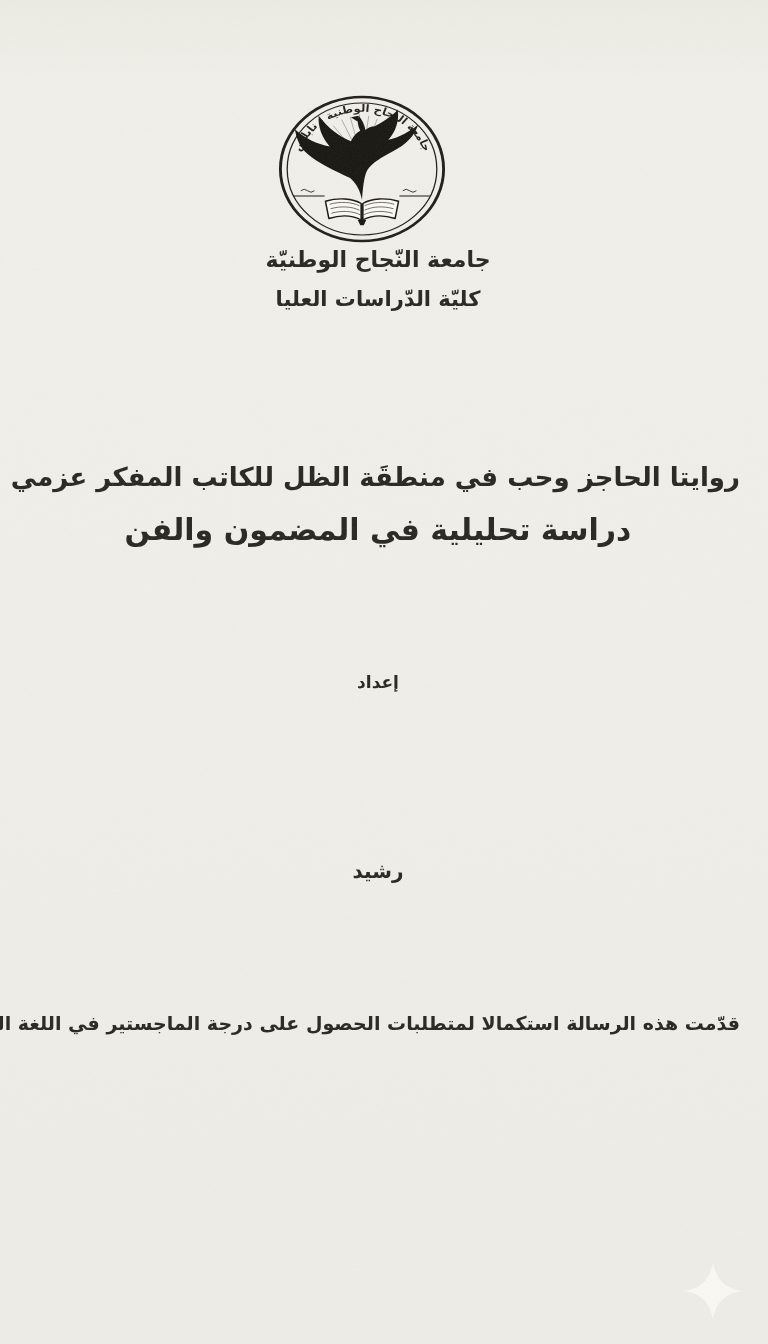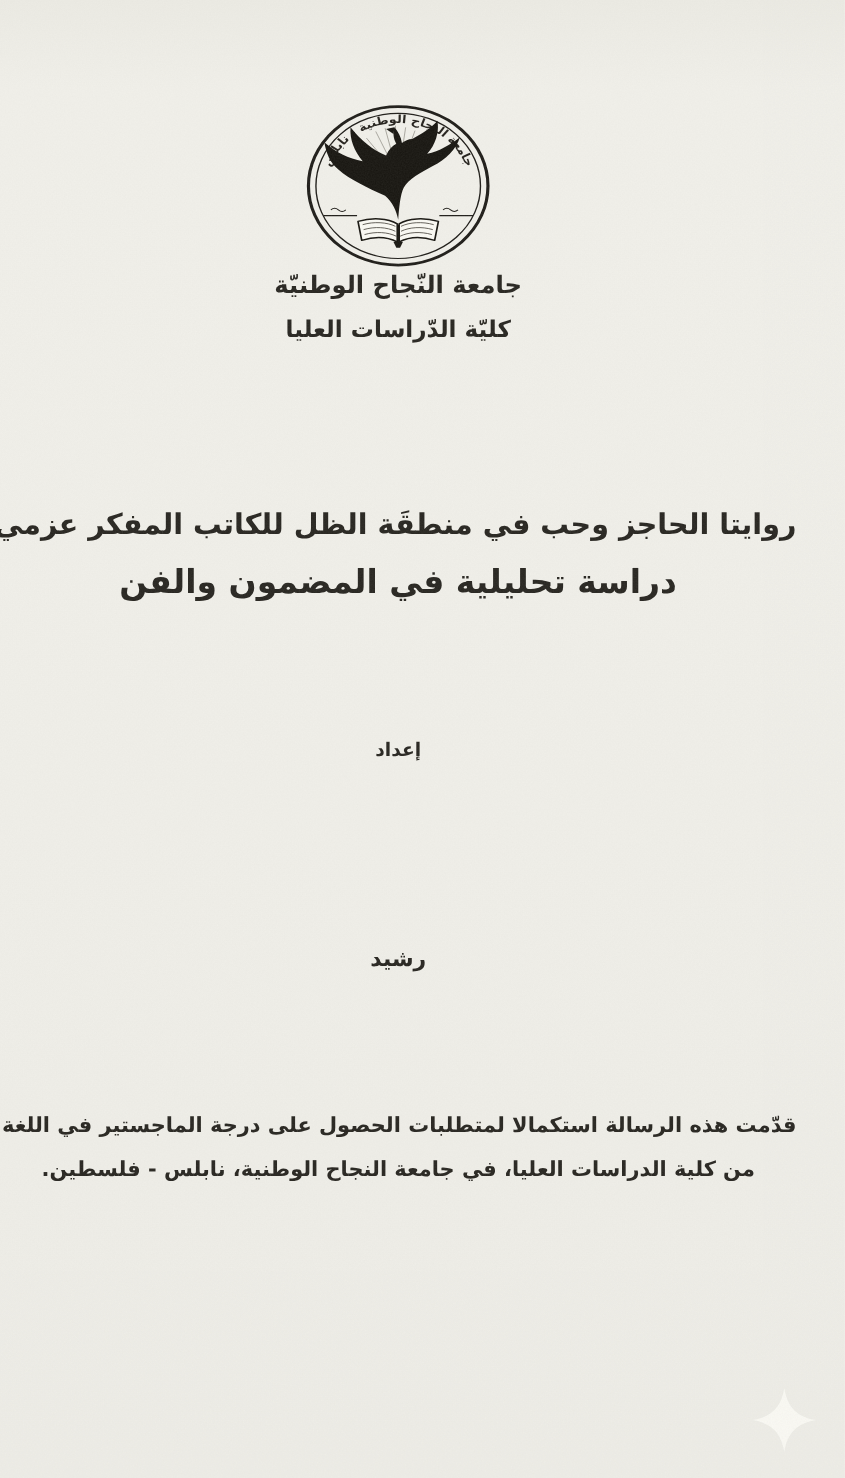--- a/index.html
+++ b/index.html
@@ -18,20 +18,21 @@
   
   .tblock {
     position: absolute;
     left: 0;
     width: 724px;
     text-align: center;
     direction: rtl;
     font-weight: bold;
     color: #26241f;
     white-space: nowrap;
+    padding-left: 16px;
   }
   .logo-wrap {
     position: absolute;
     top: 94px; left: 0;
     width: 724px;
     display: flex;
     justify-content: center;
   }
   .logo-wrap svg { width: 170px; height: 150px; }
   .university { top: 247px; font-size: 22px; letter-spacing: 0; }
@@ -126,21 +127,20 @@
   <div class="tblock faculty">كليّة الدّراسات العليا</div>
 
   <div class="tblock title-l1">روايتا الحاجز وحب في منطقَة الظل للكاتب المفكر عزمي بشارة</div>
   <div class="tblock title-l2">دراسة تحليلية في المضمون والفن</div>
 
   <div class="tblock prep-label">إعداد</div>
 
   <div class="tblock sup-label">رشيد</div>
 
   <div class="tblock stmt-l1">قدّمت هذه الرسالة استكمالا لمتطلبات الحصول على درجة الماجستير في اللغة العربية وآدابها،</div>
-  <div class="tblock stmt-l2">من كلية الدراسات العليا، في جامعة النجاح الوطنية، نابلس - فلسطين.</div>
 
   <svg class="sparkle" viewBox="0 0 60 60">
     <path d="M30,0 C33,18 42,27 60,30 C42,33 33,42 30,60 C27,42 18,33 0,30 C18,27 27,18 30,0 Z" fill="#fafaf4" opacity="0.95"></path>
   </svg>
 
   <svg class="grain">
     <filter id="grainF">
       <feTurbulence type="fractalNoise" baseFrequency="0.8" numOctaves="2" stitchTiles="stitch"></feTurbulence>
       <feColorMatrix type="matrix" values="0 0 0 0 0.55  0 0 0 0 0.54  0 0 0 0 0.50  0 0 0 0.6 0"></feColorMatrix>
     </filter>

